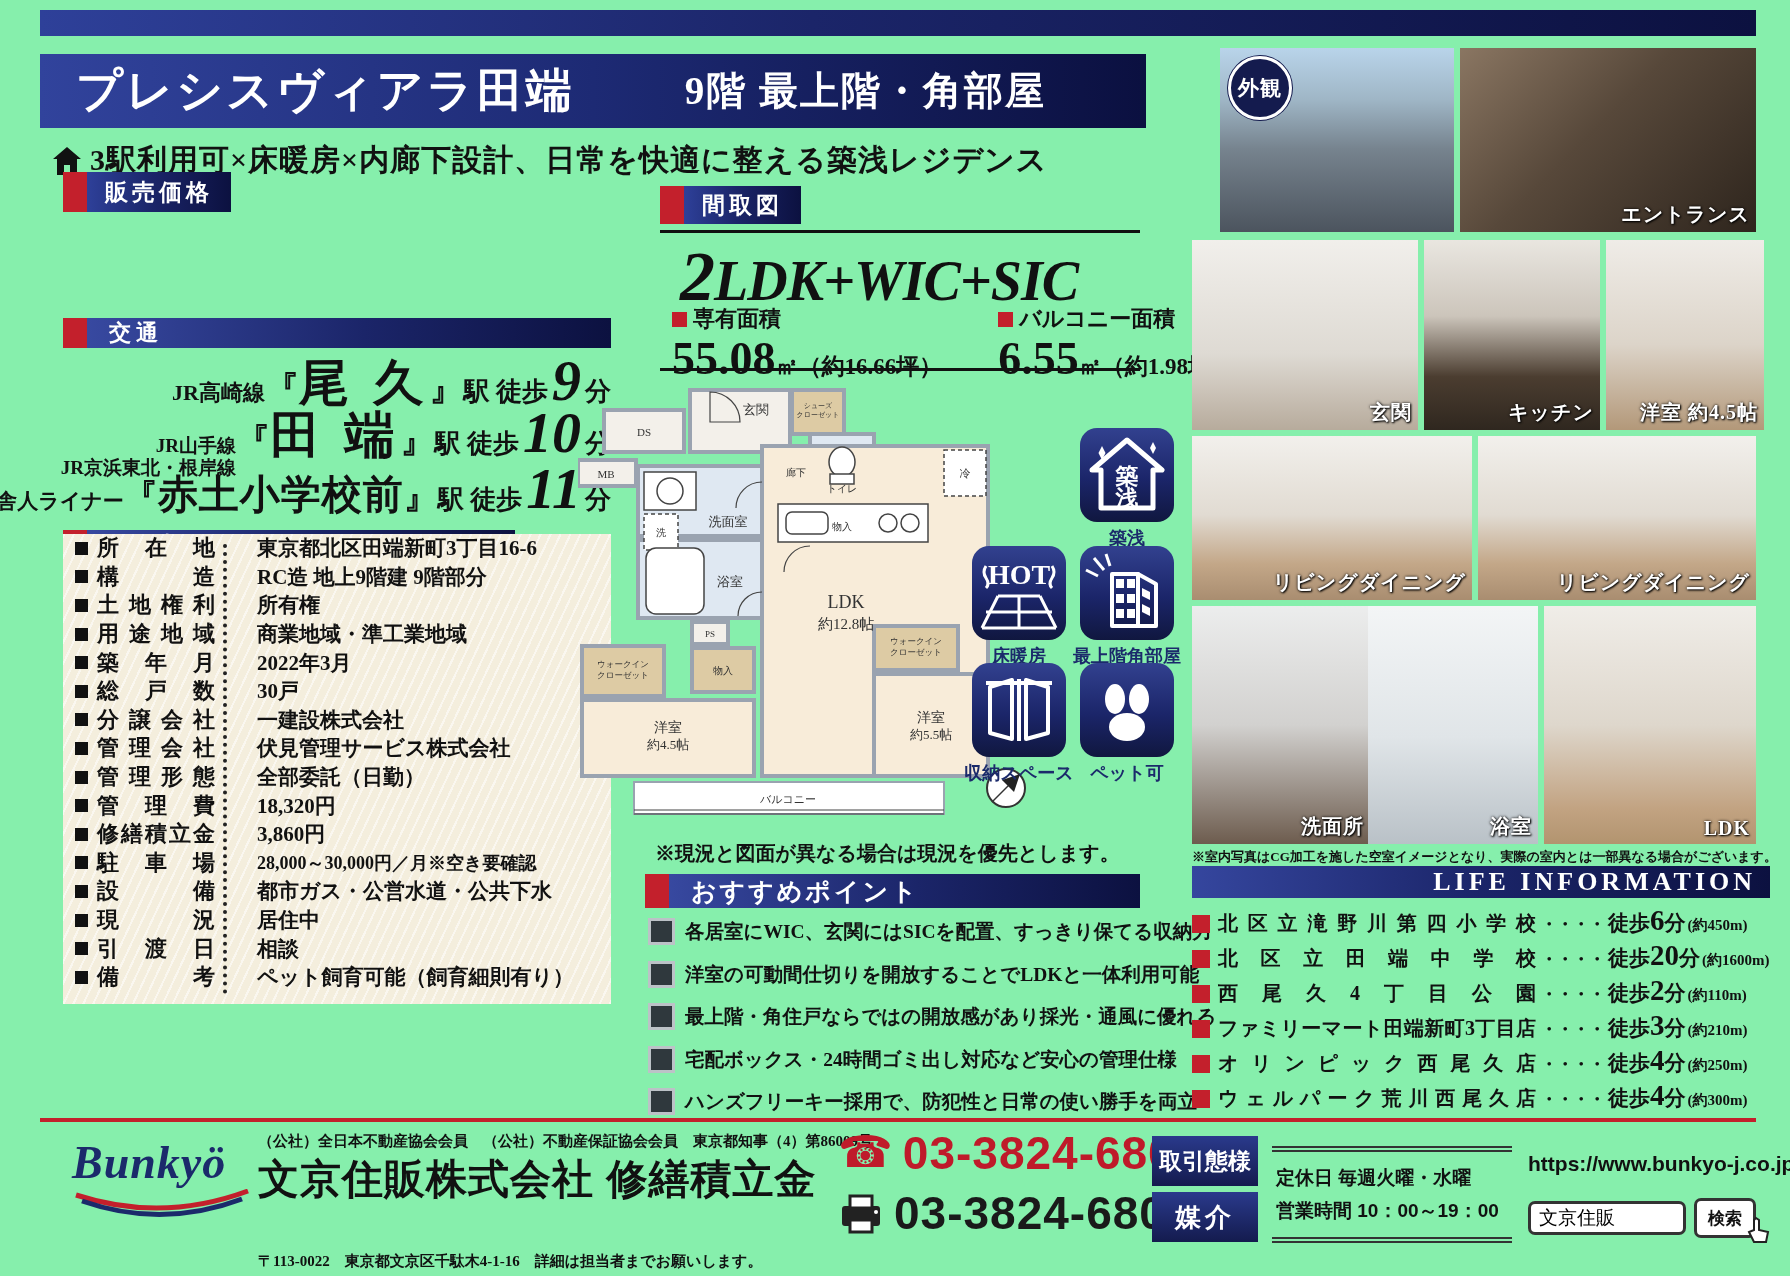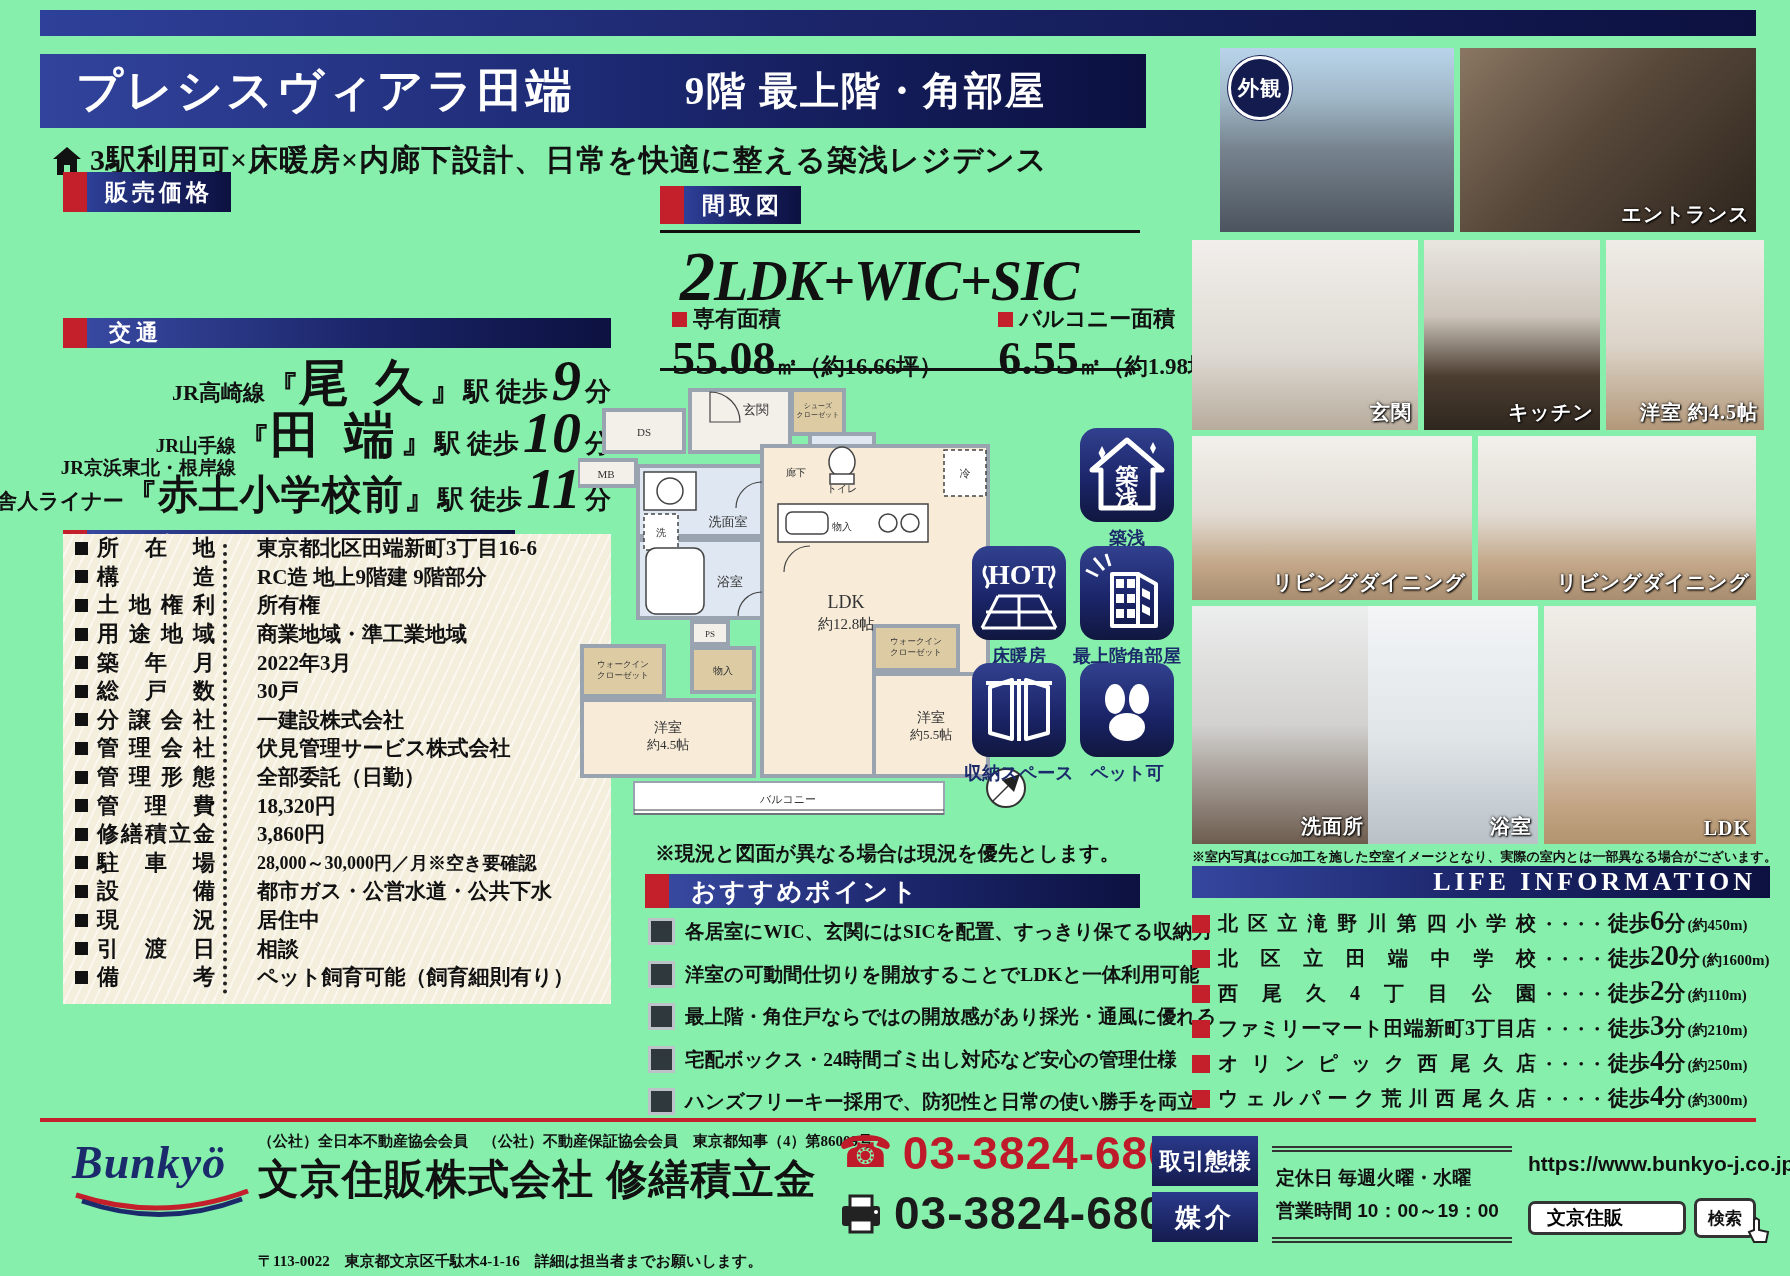--- a/index.html
+++ b/index.html
@@ -103,21 +103,21 @@
   .f-small{font-size:15px;font-weight:bold;white-space:nowrap;}
   .f-company{font-family:"Liberation Sans","DejaVu Sans",sans-serif;font-size:41px;font-weight:bold;letter-spacing:1px;white-space:nowrap;}
   .f-tel{display:flex;align-items:center;gap:10px;white-space:nowrap;}
   .f-tel .num{font-family:"Liberation Sans","DejaVu Sans",sans-serif;font-size:46px;font-weight:bold;letter-spacing:1px;line-height:1;}
   .tel-red{color:#bf1a2a;}
   .deal-box{width:106px;height:50px;background:linear-gradient(180deg,#2a3a8c,#141b4e);display:flex;align-items:center;justify-content:center;color:#fff;font-weight:bold;}
   .hours{width:232px;border-top:6px double #333;border-bottom:6px double #333;padding:9px 4px;font-family:"Liberation Sans","DejaVu Sans",sans-serif;font-size:19px;font-weight:bold;line-height:1.75;white-space:nowrap;}
   .f-url{font-family:"Liberation Sans","DejaVu Sans",sans-serif;font-size:21px;font-weight:bold;white-space:nowrap;}
   .search-wrap{display:flex;align-items:center;gap:8px;}
   .search-input{width:158px;height:34px;border:3px solid #333;border-radius:7px;background:#fff;
-     font-family:"Liberation Sans","DejaVu Sans",sans-serif;font-size:19px;font-weight:bold;padding:0 16px;box-sizing:border-box;}
+     font-family:"Liberation Sans","DejaVu Sans",sans-serif;font-size:19px;font-weight:normal;padding:0 8px;box-sizing:border-box;}
   .search-btn{width:56px;height:34px;border:3px solid #333;border-radius:7px;background:#fff;
      font-family:"Liberation Sans","DejaVu Sans",sans-serif;font-size:17px;font-weight:bold;display:flex;align-items:center;justify-content:center;}
   .logo-text{color:#1b2a6b;font-size:46px;font-weight:bold;font-style:italic;letter-spacing:1px;}
 
   svg text{font-family:"Liberation Serif","DejaVu Serif",serif;}
 </style>
 </head>
 <body>
 
 <div id="canvas">

